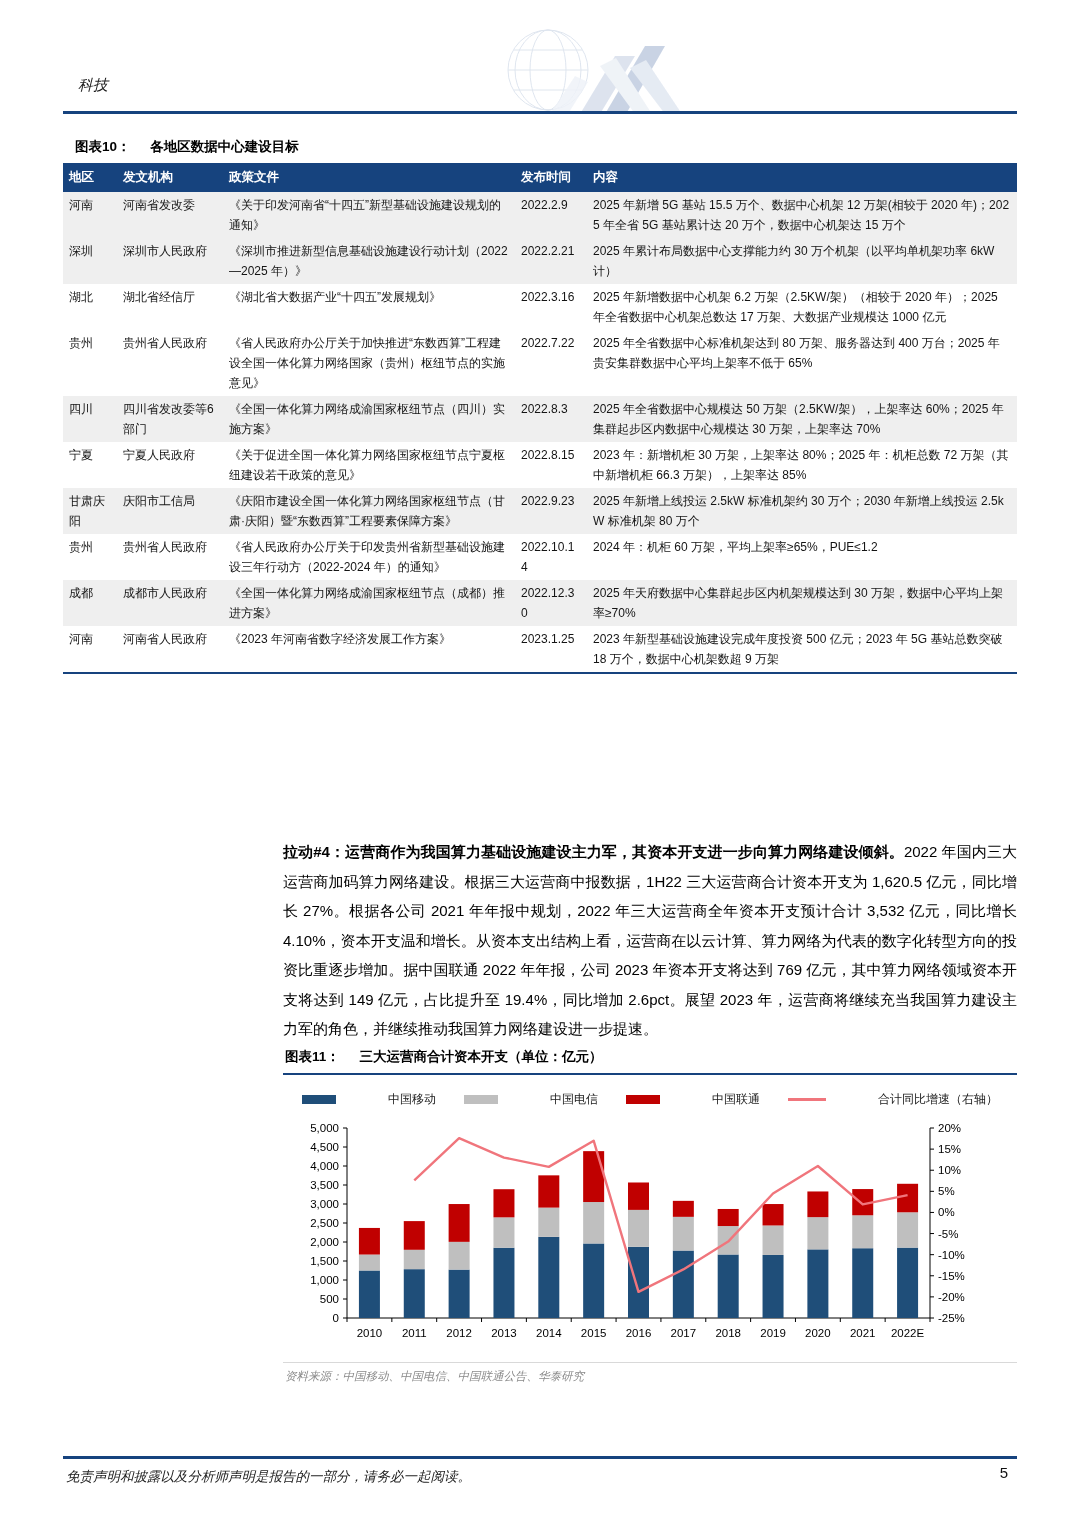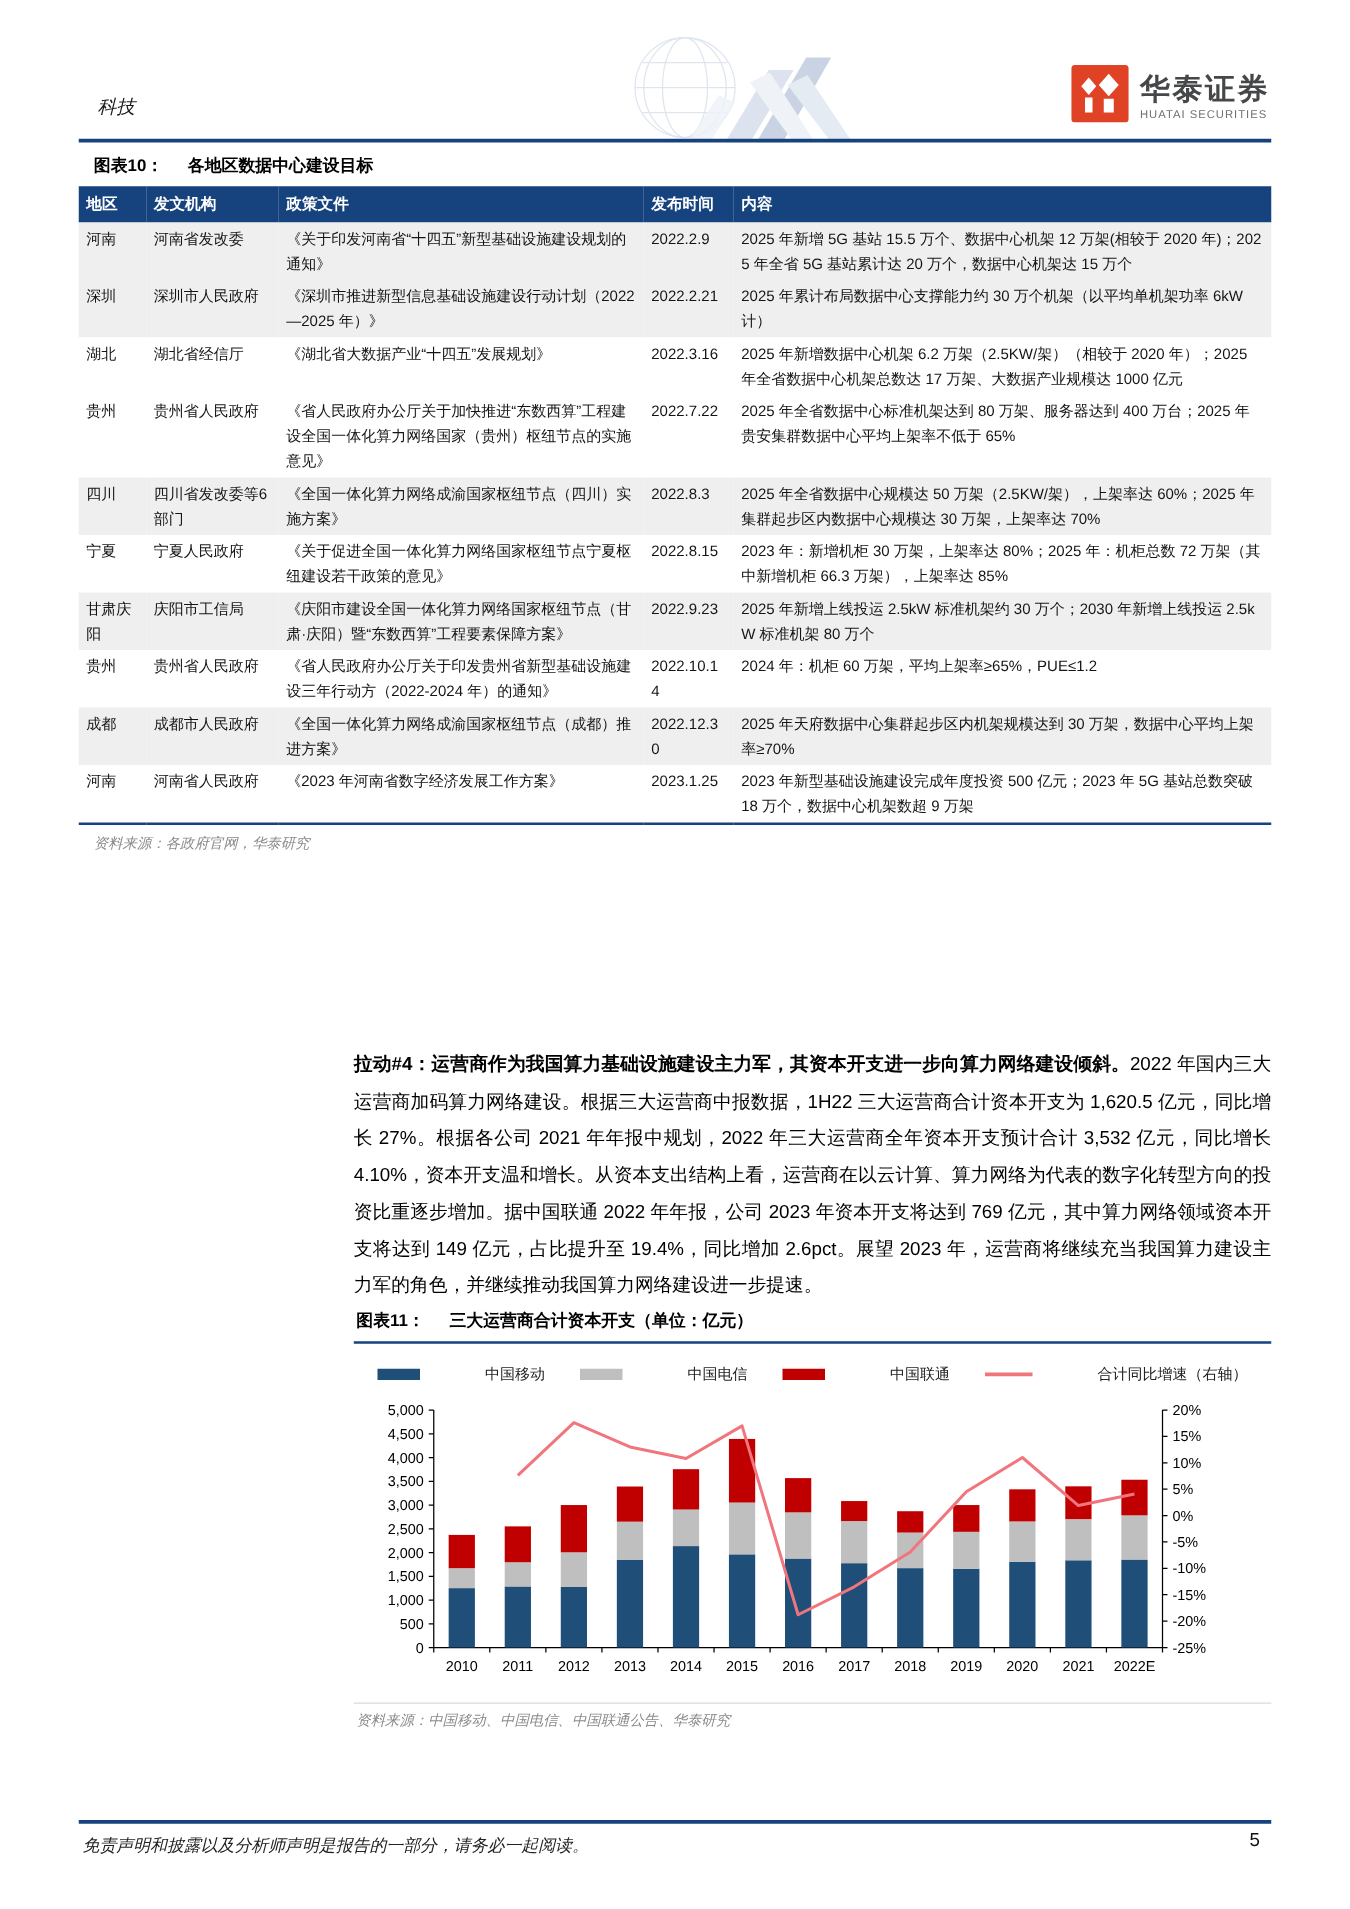--- a/index.html
+++ b/index.html
@@ -8,21 +8,21 @@
 
   
   .section-label{position:absolute;left:78px;top:76px;font-family:"DejaVu Serif",serif;font-style:italic;font-size:15px;color:#1a1a1a;}
   .watermark{position:absolute;left:430px;top:26px;width:300px;height:88px;opacity:.6;}
   .logo{position:absolute;right:64px;top:52px;display:flex;align-items:center;gap:9px;}
   .logo-text .cn{font-size:24px;font-weight:bold;color:#454749;letter-spacing:2px;line-height:26px;}
   .logo-text .en{font-size:9px;color:#6d7074;letter-spacing:.8px;margin-top:1px;}
   .top-rule{position:absolute;left:63px;top:111px;width:954px;height:3px;background:#16437E;}
 
   
-  .table-section{position:absolute;left:63px;top:124px;width:954px;}
+  .table-section{position:absolute;left:63px;top:138px;width:954px;}
   .fig-title{font-size:13.5px;font-weight:bold;color:#000;margin:0 0 7px 12px;}
   .fig-title .t{margin-left:16px;}
   table.policy{border-collapse:collapse;width:100%;table-layout:fixed;border-bottom:2px solid #16437E;}
   table.policy th{background:#16437E;color:#fff;font-size:12.5px;font-weight:bold;text-align:left;padding:6px 6px;}
   table.policy td{font-size:12px;line-height:20px;padding:3px 6px;vertical-align:top;color:#141414;word-break:break-all;}
   tr.odd{background:#EFEFEF;} tr.even{background:#fff;}
   .src{font-family:"DejaVu Serif",serif;font-style:italic;font-size:11.5px;color:#8a8a8a;margin:7px 0 0 12px;}
 
   
   .para{position:absolute;left:283px;top:822px;width:734px;font-size:15px;line-height:29.5px;text-align:justify;color:#000;}
@@ -64,35 +64,20 @@
       <g opacity="0.8">
         <path d="M150 88 L185 30 L205 30 L170 88 Z" fill="#b9c6dd"></path>
         <path d="M175 88 L215 20 L235 20 L196 88 Z" fill="#8fa5c8"></path>
         <path d="M205 88 L170 40 L186 32 L222 88 Z" fill="#dfe6f1"></path>
         <path d="M235 88 L200 42 L216 34 L252 88 Z" fill="#cbd6e7"></path>
         <path d="M120 88 L145 50 L158 56 L138 88 Z" fill="#e4eaf4"></path>
       </g>
     </svg>
   </div>
 
-  <div class="logo">
-    <span>
-      <svg width="46" height="46" viewBox="0 0 46 46">
-        <rect x="0" y="0" width="46" height="46" rx="3" fill="#E04226"></rect>
-        <path d="M14 10 L20 17 L14 24 L8 17 Z" fill="#fff"></path>
-        <path d="M11 26 h6 v12 h-6 Z" fill="#fff"></path>
-        <path d="M30 7 L38 16 L30 25 L22 16 Z" fill="#fff"></path>
-        <path d="M26 27 h8 v11 h-8 Z" fill="#fff"></path>
-      </svg>
-    </span>
-    <span class="logo-text">
-      <div class="cn">华泰证券</div>
-      <div class="en">HUATAI SECURITIES</div>
-    </span>
-  </div>
 
   <div class="top-rule"></div>
 
   <div class="table-section">
     <div class="fig-title">
       <span>图表10：</span>
       <span class="t">各地区数据中心建设目标</span>
     </div>
     <table class="policy">
       <colgroup>
@@ -177,21 +162,20 @@
           </tr>
           <tr class="even">
             <td>河南</td>
             <td>河南省人民政府</td>
             <td>《2023 年河南省数字经济发展工作方案》</td>
             <td>2023.1.25</td>
             <td>2023 年新型基础设施建设完成年度投资 500 亿元；2023 年 5G 基站总数突破 18 万个，数据中心机架数超 9 万架</td>
           </tr>
         </tbody>
     </table>
-    <div class="src">资料来源：各政府官网，华泰研究</div>
   </div>
 
   <p class="para"><b>拉动#4：运营商作为我国算力基础设施建设主力军，其资本开支进一步向算力网络建设倾斜。</b><span>2022 年国内三大运营商加码算力网络建设。根据三大运营商中报数据，1H22 三大运营商合计资本开支为 1,620.5 亿元，同比增长 27%。根据各公司 2021 年年报中规划，2022 年三大运营商全年资本开支预计合计 3,532 亿元，同比增长 4.10%，资本开支温和增长。从资本支出结构上看，运营商在以云计算、算力网络为代表的数字化转型方向的投资比重逐步增加。据中国联通 2022 年年报，公司 2023 年资本开支将达到 769 亿元，其中算力网络领域资本开支将达到 149 亿元，占比提升至 19.4%，同比增加 2.6pct。展望 2023 年，运营商将继续充当我国算力建设主力军的角色，并继续推动我国算力网络建设进一步提速。</span></p>
 
   <div class="chart-section">
     <div class="chart-title">
       <span>图表11：</span>
       <span class="t">三大运营商合计资本开支（单位：亿元）</span>
     </div>
     <div class="chart-rule"></div>

